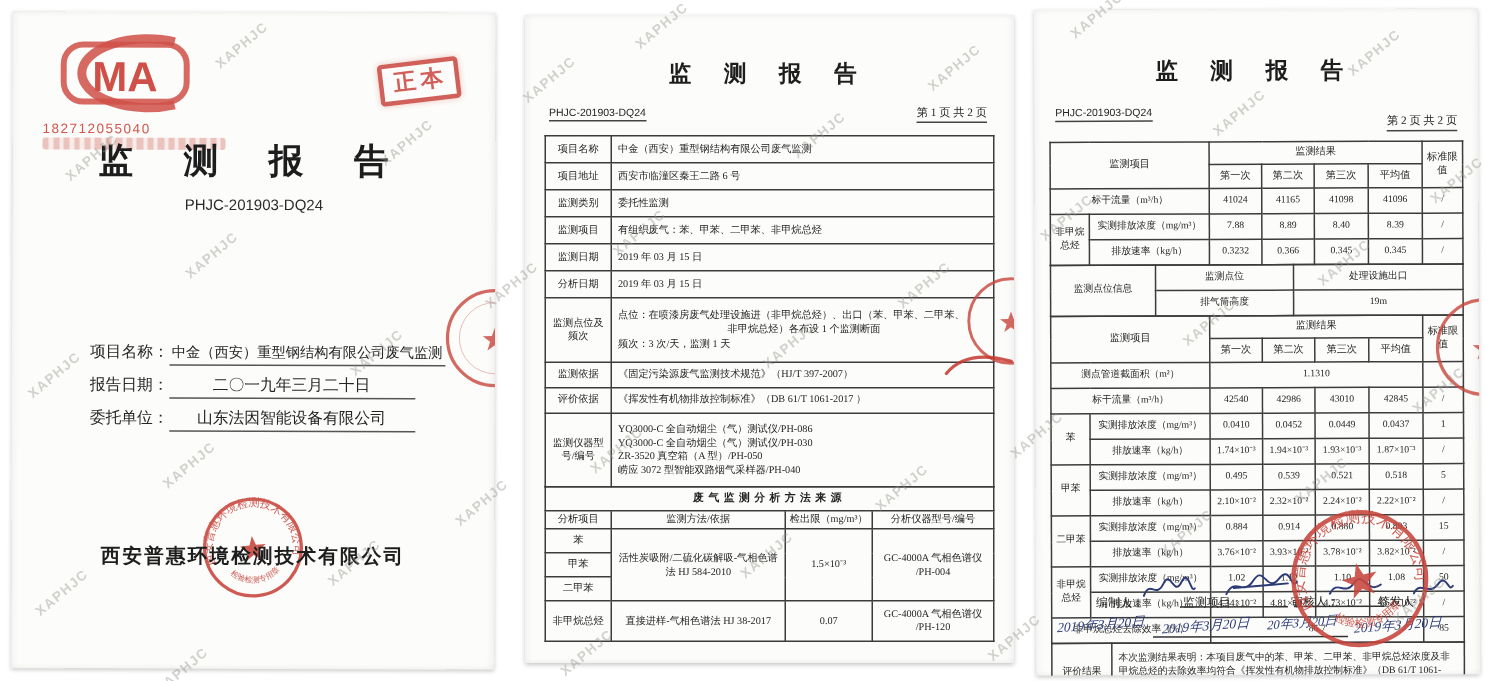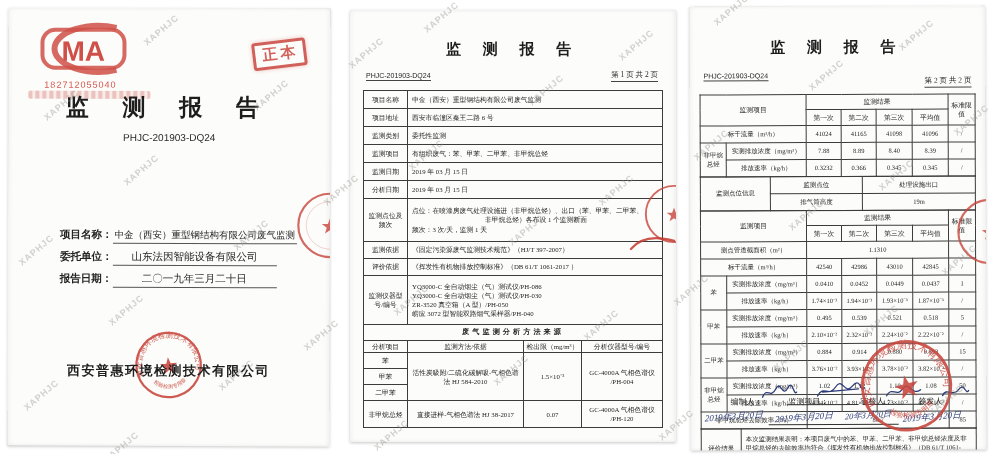--- a/index.html
+++ b/index.html
@@ -13,33 +13,33 @@
 
   
   #wm-layer{position:absolute;left:0;top:0;width:1000px;height:454px;pointer-events:none;z-index:60;}
   .wm{position:absolute;font-family:"Liberation Sans",sans-serif;font-size:9px;font-weight:600;
       color:rgba(148,148,140,.42);transform:rotate(-40deg);letter-spacing:1px;}
   .round-stamp{position:absolute;opacity:.88;}
   .half-stamp{position:absolute;opacity:.8;}
 
   
   .cma-wrap{position:absolute;left:20px;top:14px;width:140px;}
-  .cma-num{font-family:"Liberation Sans",sans-serif;font-size:9px;letter-spacing:1px;color:#d4564d;margin:0 0 1px 16px;}
+  .cma-num{font-family:"Liberation Sans",sans-serif;font-size:9px;letter-spacing:1px;color:#d4564d;margin:0 0 1px 0;}
   .cma-subline{width:122px;height:8px;margin-left:0;border-radius:2px;opacity:.55;filter:blur(.5px);
       background:repeating-linear-gradient(90deg,rgba(198,62,52,.55) 0 4px,rgba(198,62,52,.15) 4px 7px);}
   .zhengben{position:absolute;left:244px;top:32px;border:3px solid #c8453c;border-radius:3px;
       color:#c8453c;font-size:15px;font-weight:bold;letter-spacing:3px;padding:1px 5px 2px 7px;
       transform:rotate(-7deg);opacity:.85;box-shadow:0 0 4px rgba(200,69,60,.35);}
   .p1-title{position:absolute;left:0;top:84px;width:100%;text-align:center;font-size:23px;font-weight:bold;
       letter-spacing:14px;color:#1d1d1d;}
   .p1-no{position:absolute;left:0;top:124px;width:100%;text-align:center;font-size:10px;
       font-family:"Liberation Sans",sans-serif;color:#2a2a2a;}
   .p1-fields{position:absolute;left:52px;top:220px;width:230px;font-size:10.5px;}
   .p1-field{margin-bottom:6px;white-space:nowrap;}
-  .p1-field .lbl{font-weight:bold;}
+  .p1-field .lbl{font-weight:normal;}
   .p1-field .val{display:inline-block;border-bottom:1px solid #555;min-width:160px;text-align:center;padding:0 2px 1px;}
   .p1-company{position:absolute;left:0;top:354px;width:100%;text-align:center;font-size:13px;font-weight:bold;
       letter-spacing:1.5px;color:#1e1e1e;z-index:5;}
 
   
   .pg-title{position:absolute;width:100%;text-align:center;font-size:15px;font-weight:bold;letter-spacing:9px;color:#1d1d1d;}
   .pg-no{position:absolute;font-size:7px;font-family:"Liberation Sans",sans-serif;border-bottom:1px solid #444;padding-bottom:1px;}
   .pg-page{position:absolute;font-size:7.5px;border-bottom:1px solid #444;padding-bottom:1px;}
 
   
@@ -83,24 +83,24 @@
   <div class="zhengben">正本</div>
 
   <div class="p1-title">监 测 报 告</div>
   <div class="p1-no">PHJC-201903-DQ24</div>
 
   <div class="p1-fields">
     <div class="p1-field">
       <span class="lbl">项目名称：</span><span class="val" style="font-size:9.5px;">中金（西安）重型钢结构有限公司废气监测</span>
     </div>
     <div class="p1-field">
-      <span class="lbl">委托单位：</span><span class="val">山东法因智能设备有限公司</span>
+      <span class="lbl">报告日期：</span><span class="val">二〇一九年三月二十日</span>
     </div>
     <div class="p1-field">
-      <span class="lbl">报告日期：</span><span class="val">二〇一九年三月二十日</span>
+      <span class="lbl">委托单位：</span><span class="val">山东法因智能设备有限公司</span>
     </div>
   </div>
 
   <div class="p1-company">西安普惠环境检测技术有限公司</div>
 
   <svg class="round-stamp" style="left:126px;top:322px;transform:rotate(-6deg);" width="70" height="70" viewBox="0 0 100 100">
     <defs>
       <path id="arcA" d="M 13,62 A 39,39 0 1 1 87,62" fill="none"></path>
       <path id="arcB" d="M 26,73 A 33,33 0 0 0 74,73" fill="none"></path>
     </defs>

